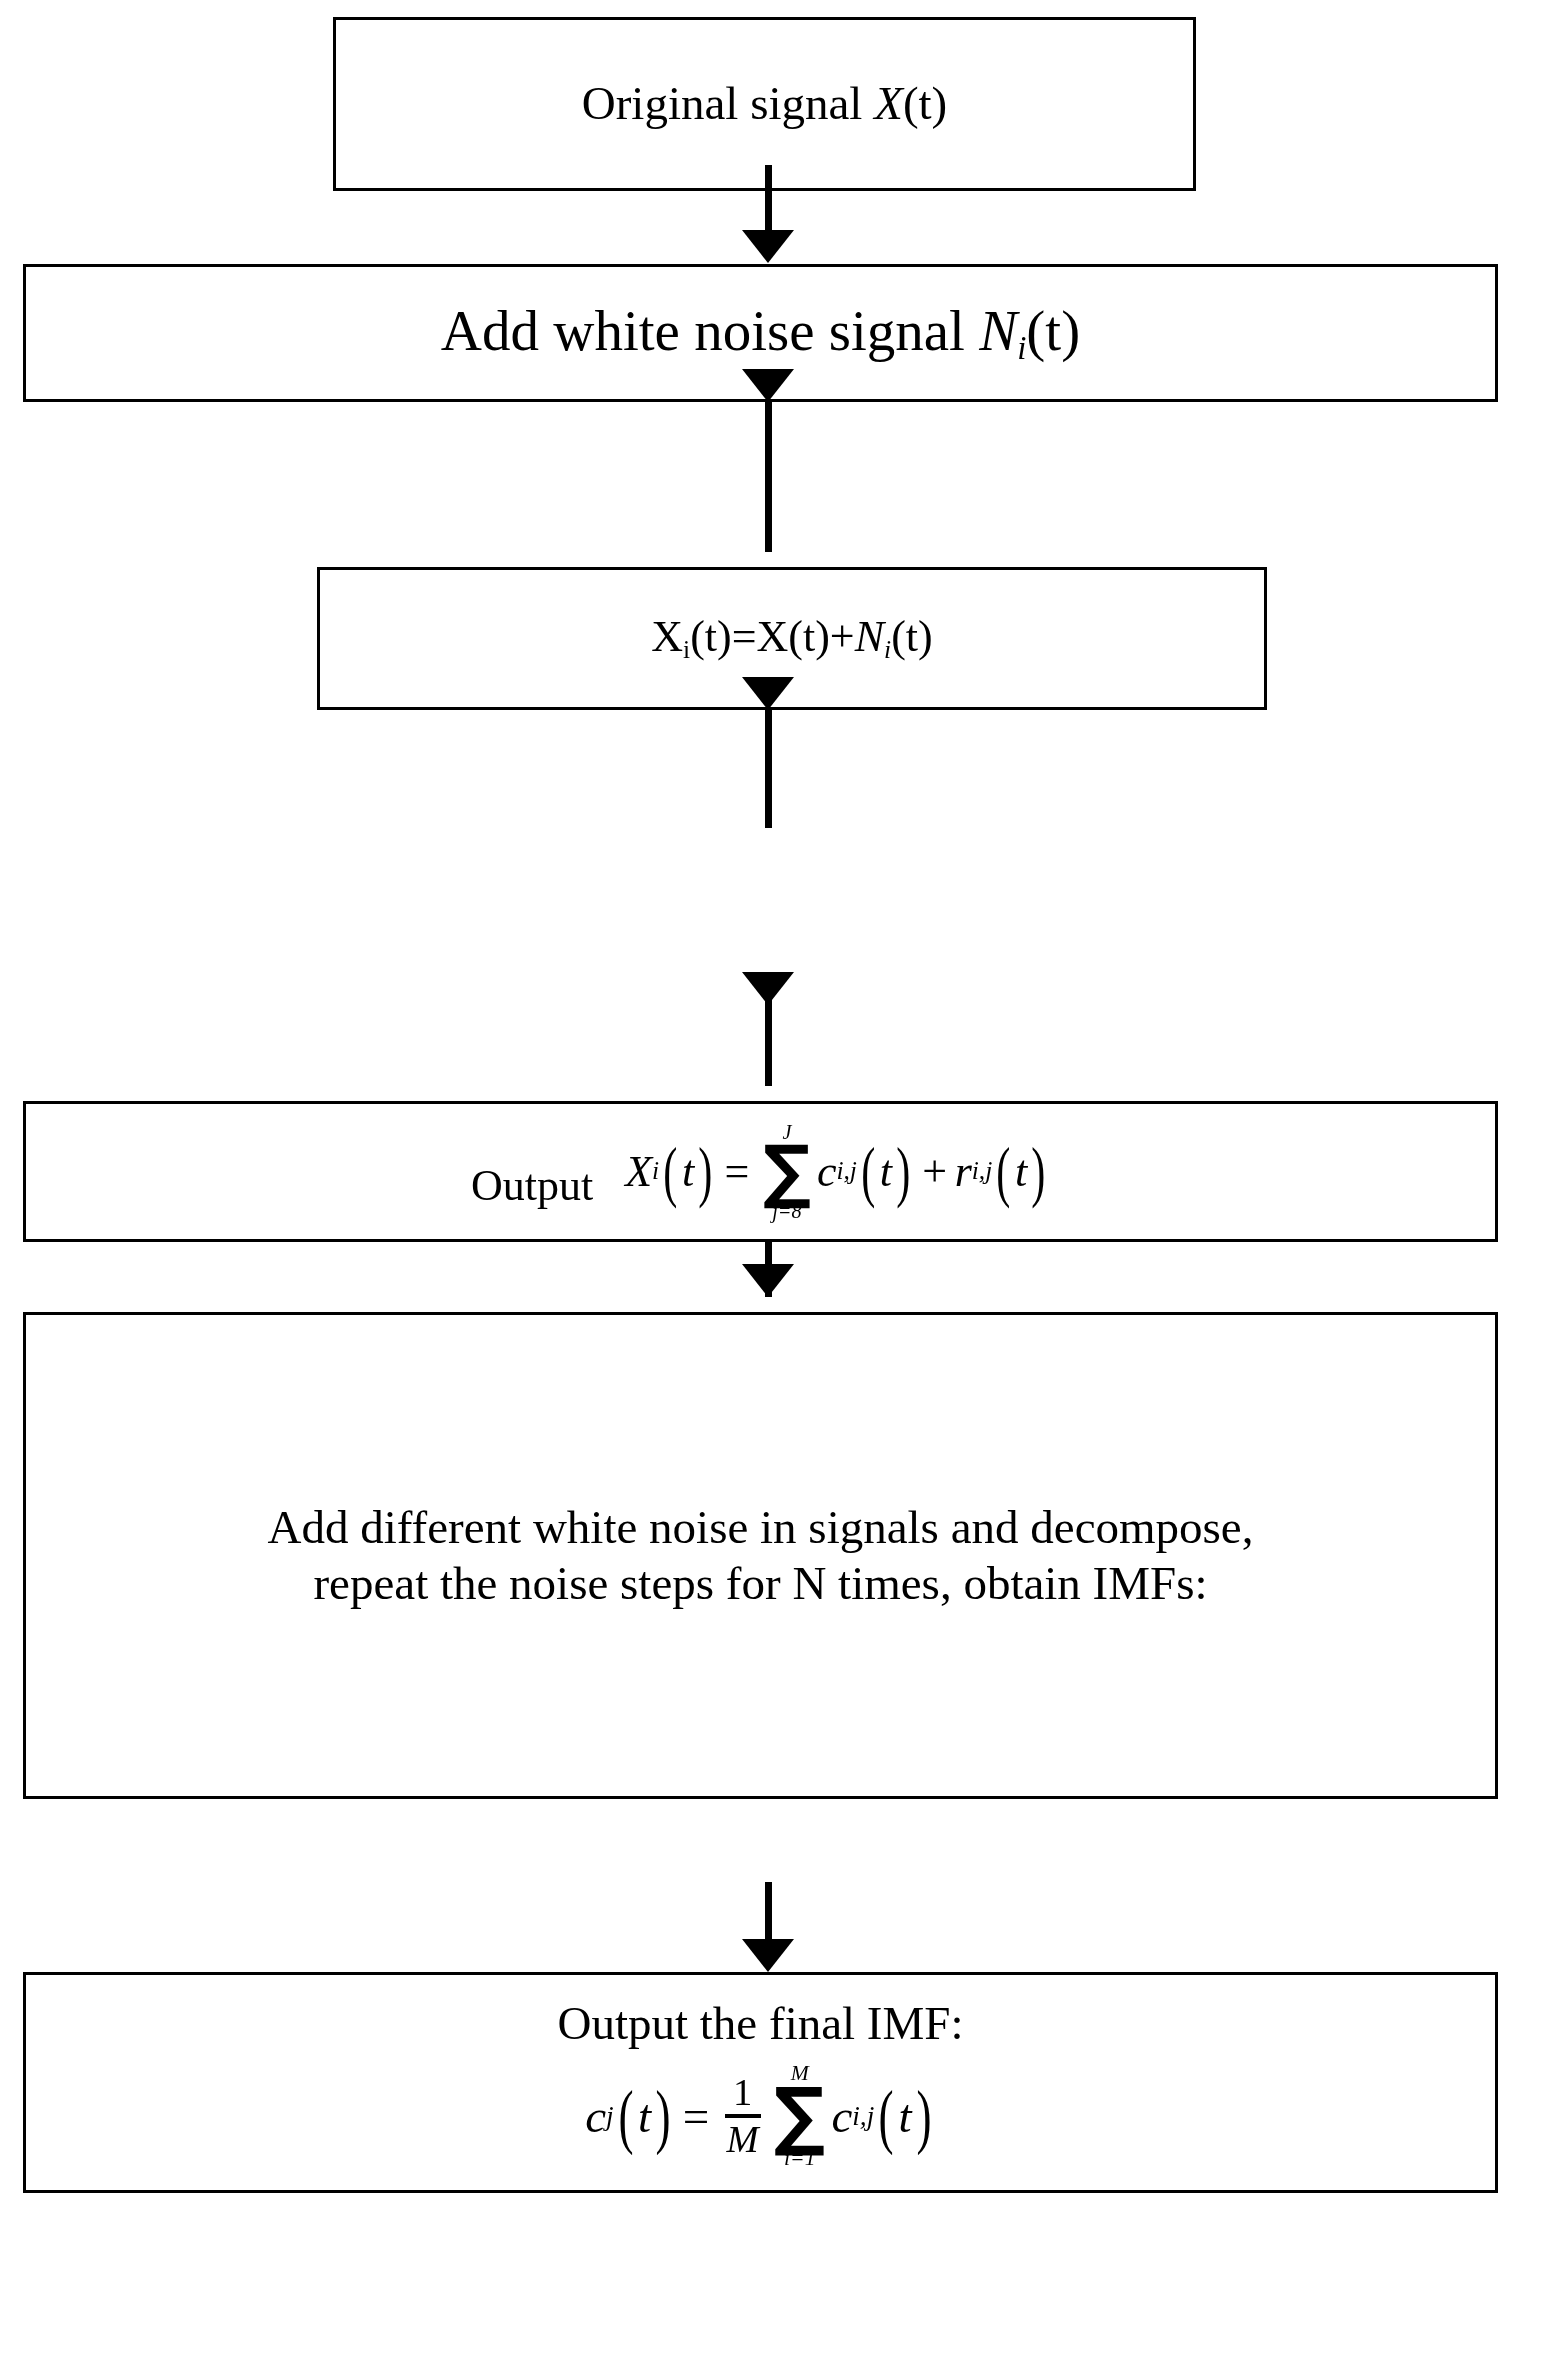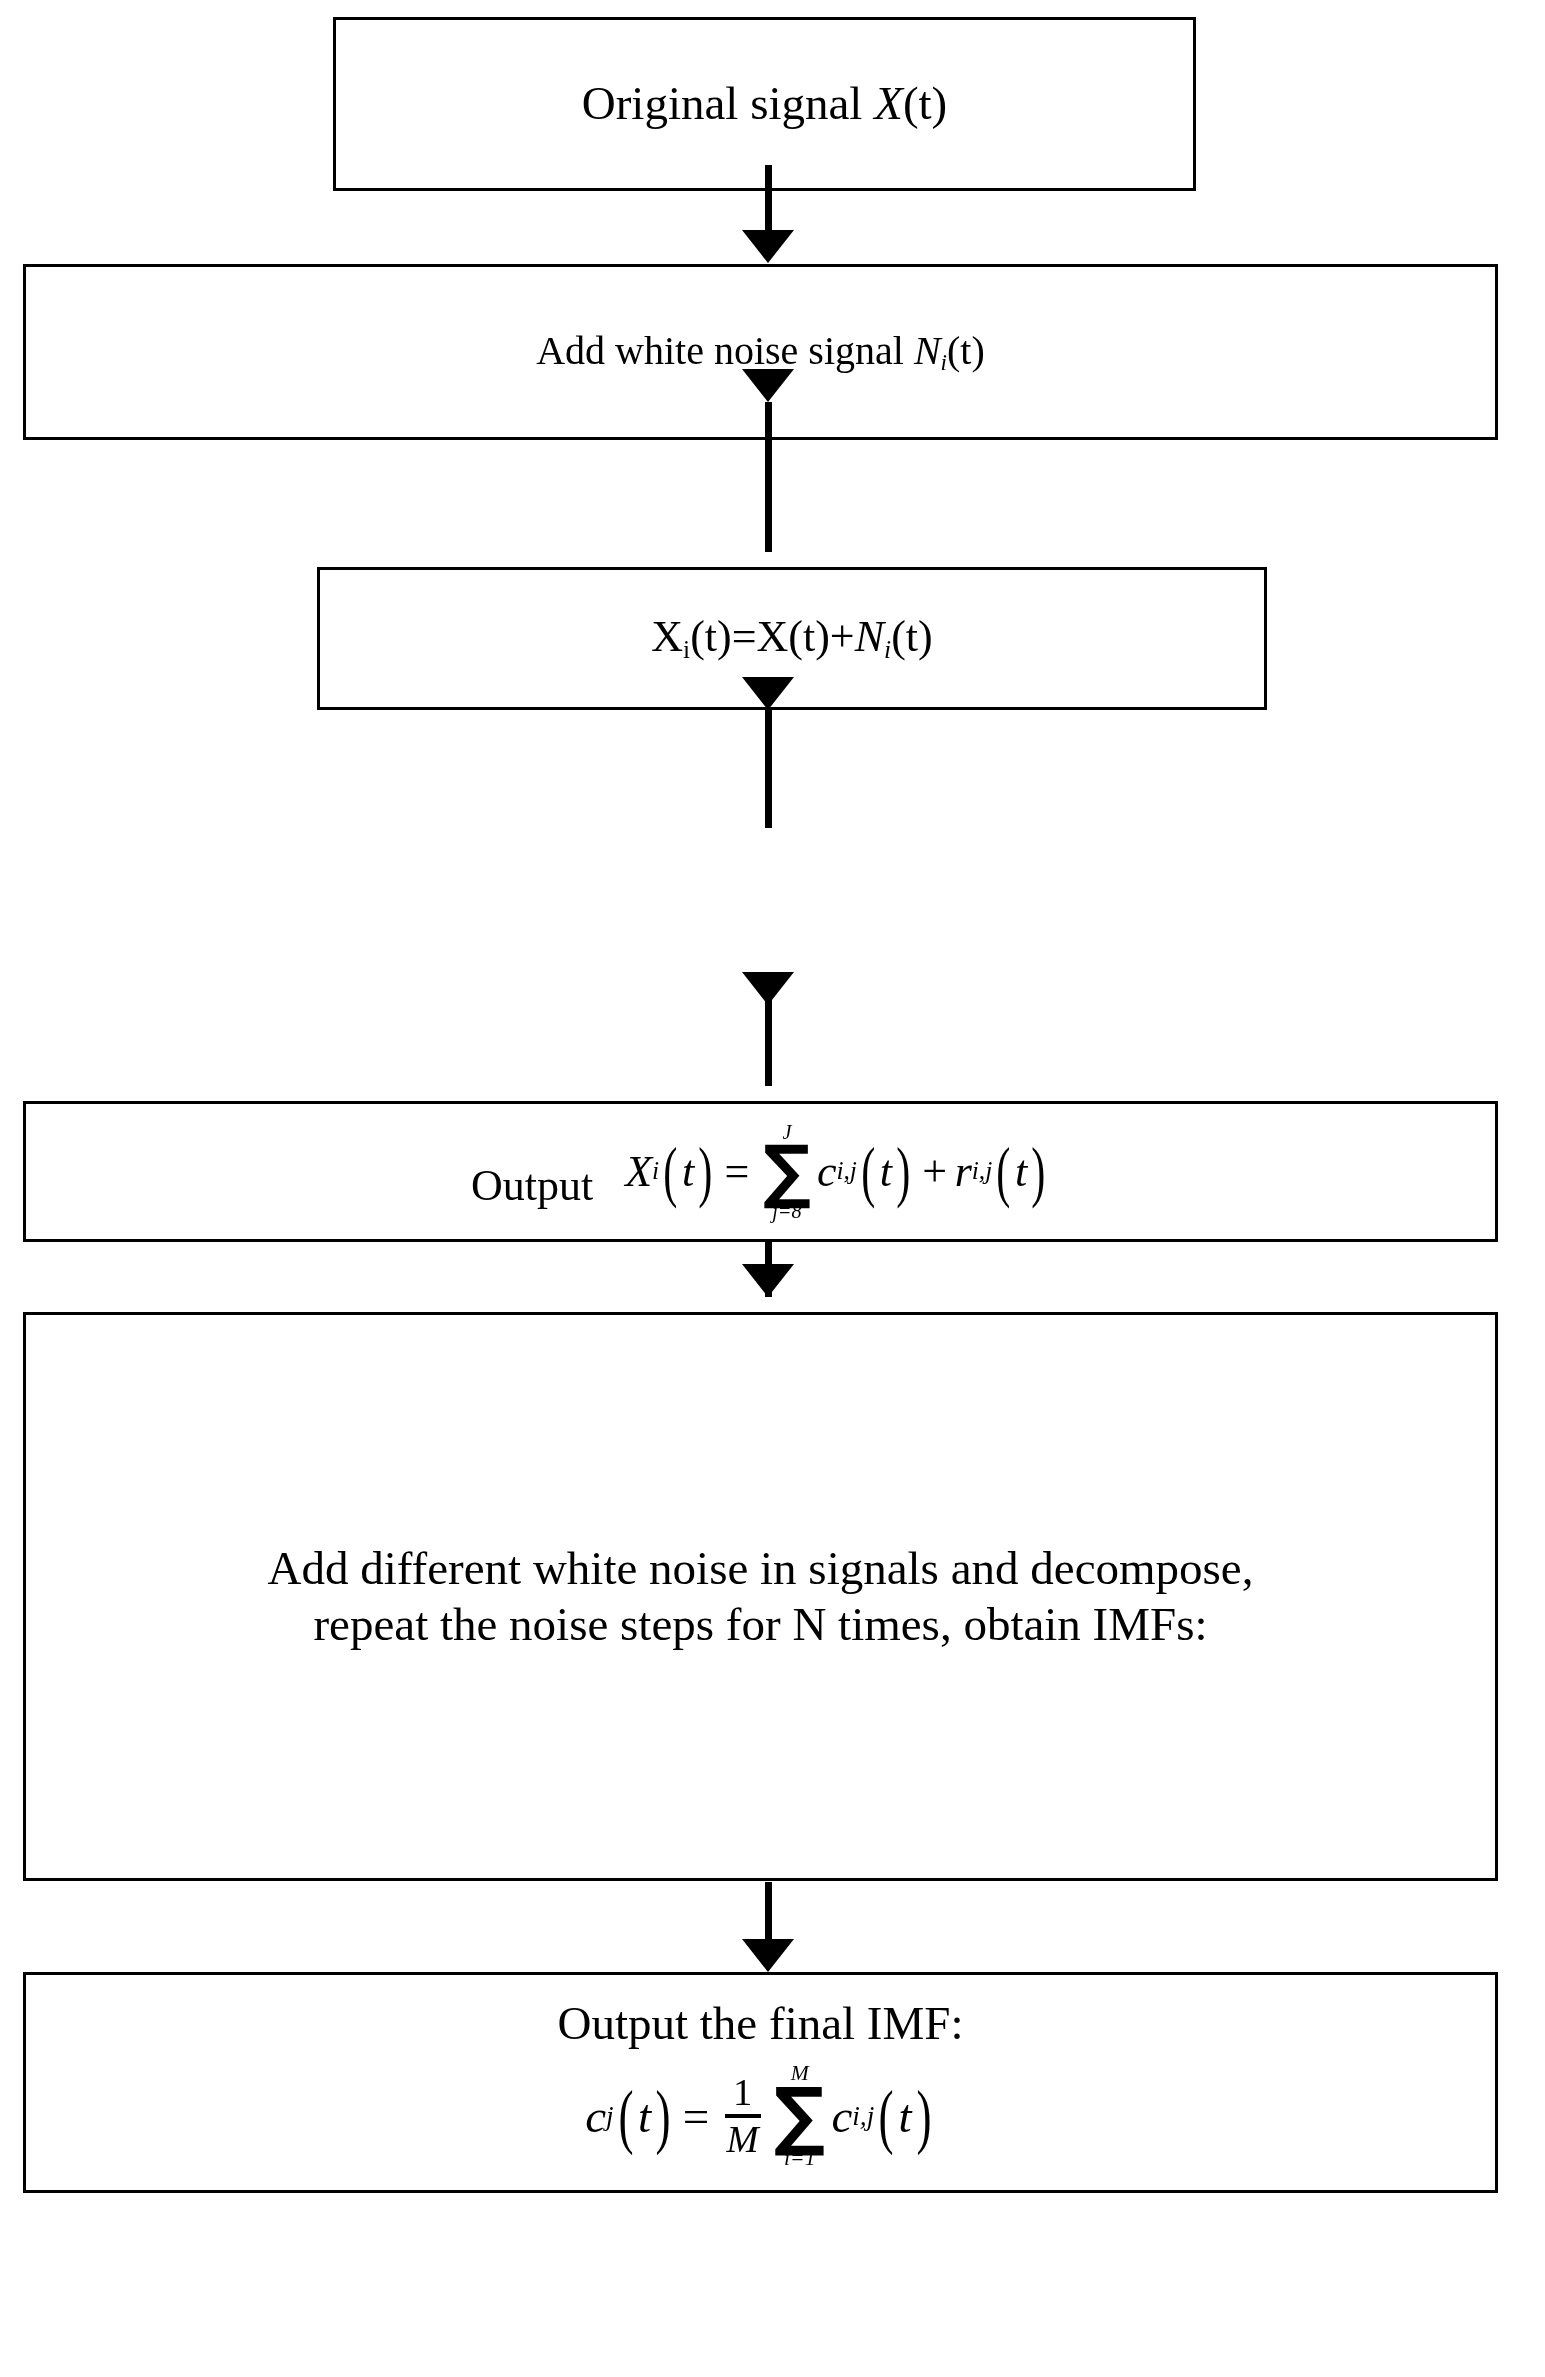--- a/index.html
+++ b/index.html
@@ -9,25 +9,25 @@
   .canvas{position:absolute;inset:0;width:1545px;height:2377px;}
 
   .node{position:absolute;box-sizing:border-box;border:3.8px solid #000;
         background:#fff;display:flex;align-items:center;justify-content:center;
         text-align:center;line-height:1.18;}
 
   .ntext{display:block;padding:0 13.7px;}
 
   
   #node-1{left:333px;  top:16.7px;   width:863px; height:174px; font-size:47px;}
-  #node-2{left:23px;   top:264px;  width:1475px; height:176px; font-size:40px;}
+  #node-2{left:23px;   top:264px;  width:1475px; height:138px; font-size:57px;}
   #node-3{left:317px;  top:567px;  width:950px; height:143px; font-size:44px;}
   #node-4{left:23px;   top:843px; width:1475px; height:144px; font-size:47px;}
   #node-5{left:23px;   top:1101px; width:1475px; height:141px; font-size:44px;}
-  #node-6{left:23px;   top:1312px; width:1475px; height:569px; font-size:47px;}
+  #node-6{left:23px;   top:1312px; width:1475px; height:487px; font-size:47px;}
   #node-7{left:23px;   top:1972px; width:1475px; height:221px; font-size:47px;}
 
   
   .conn{position:absolute;left:765px;width:6.8px;background:#000;}
   #conn-1{top:165px;  height:85px;}
   #conn-2{top:402px;  height:150px;}
   #conn-3{top:710px;  height:118px;}
   #conn-4{top:987px; height:99px;}
   #conn-5{top:1242px; height:55px;}
   #conn-6{top:1882px; height:76px;}

